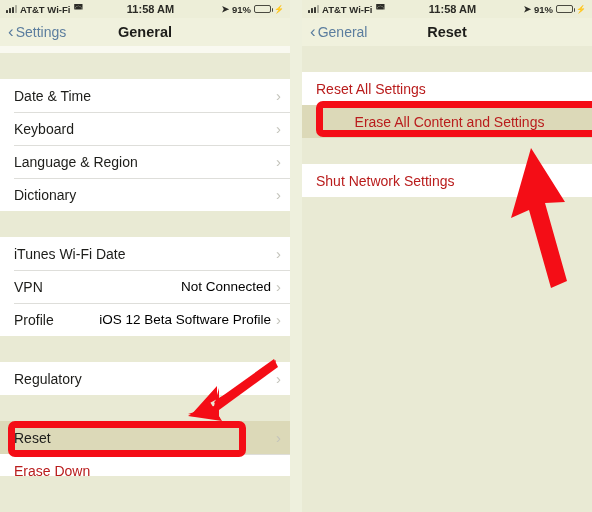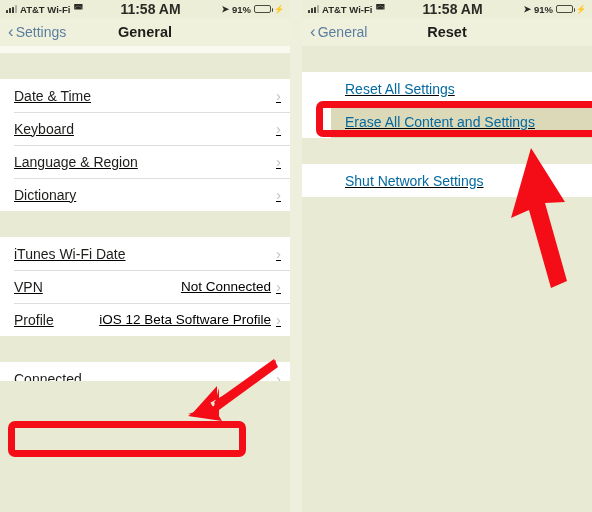--- a/index.html
+++ b/index.html
@@ -17,21 +17,21 @@
   .phone.right{width:290px;}
 
   
   .statusbar{
     height:18px;display:flex;align-items:center;
     background:#edeed8;
     font-size:9.5px;font-weight:bold;color:#2b2b26;
     padding:0 6px;position:relative;gap:24px;
   }
   .sb-left{display:flex;align-items:center;gap:3px;}
-  .sb-center{position:absolute;left:0;right:0;text-align:center;font-size:14px;font-weight:bold;color:#2b2b26;padding-left:11px;}
+  .sb-center{position:absolute;left:0;right:0;text-align:center;font-size:11px;font-weight:bold;color:#2b2b26;padding-left:11px;}
   .sb-right{margin-left:auto;display:flex;align-items:center;gap:3px;position:relative;z-index:2;}
   .bars{display:flex;align-items:flex-end;gap:1px;height:8px;}
   .bars i{display:block;width:2px;background:#3a3a33;border-radius:.5px;}
   .bars i:nth-child(1){height:3px;}
   .bars i:nth-child(2){height:5px;}
   .bars i:nth-child(3){height:6.5px;}
   .bars i:nth-child(4){height:8px;opacity:.35;}
   .wifi{font-size:10px;line-height:1;color:#2b2b26;}
   .loc{font-size:9px;line-height:1;color:#2b2b26;transform:rotate(0deg);}
   .battery{
@@ -55,42 +55,42 @@
     display:flex;align-items:center;gap:2px;color:#5b7d9e;
     font-size:14px;cursor:pointer;
   }
   .back .chev{font-size:17px;line-height:1;font-weight:500;margin-top:-1px;}
   .nav-title{
     position:absolute;left:0;right:0;text-align:center;
     font-size:14.5px;font-weight:bold;color:#1d1d1a;pointer-events:none;
   }
 
   
-  .content{height:335px;overflow:hidden;background:#e9ead4;position:relative;text-decoration:underline;}
+  .content{height:430px;overflow:hidden;background:#e9ead4;position:relative;}
   .peek{height:7px;background:#fbfbf4;opacity:.85;}
   .gap{background:#e9ead4;}
   .group{background:#ffffff;}
   .row{
     height:33px;display:flex;align-items:center;
     padding:0 9px 0 14px;background:#ffffff;position:relative;
     font-size:14px;color:#1d1d1a;box-sizing:border-box;cursor:pointer;
   }
   .row + .row:before{
     content:"";position:absolute;left:14px;right:0;top:0;height:1px;
     background:#dededa;
   }
   .row .label{flex:0 0 auto;}
   .row .value{margin-left:auto;color:#000000;font-size:13.5px;padding-right:5px;}
   .row .chev{
     color:#c3c3bb;font-size:15px;line-height:1;margin-left:auto;
     font-weight:500;
   }
   .row .value + .chev{margin-left:0;}
-  .row.pressed{background:#dcd9b8;}
-  .row.link{color:#0369a1;margin-left:29px;}
+  .row.pressed{background:#dcd9b8;justify-content:center;}
+  .row.link{color:#b91c1c;}
   .hl-box{
     position:absolute;border:7px solid #f40d16;border-radius:7px;
     z-index:25;pointer-events:none;box-sizing:border-box;
   }
   .arrow{position:absolute;z-index:28;pointer-events:none;}
 </style>
 </head>
 <body>
 
 <div class="screens">
@@ -162,21 +162,21 @@
         <div class="row">
           <span class="label">Profile</span>
           <span class="value">iOS 12 Beta Software Profile</span>
           <span class="chev">›</span>
         </div>
       </div>
 
       <div class="gap" style="height:26px"></div>
       <div class="group">
         <div class="row">
-          <span class="label">Connected</span>
+          <span class="label">Regulatory</span>
           <span class="chev">›</span>
         </div>
       </div>
 
       <div class="gap" style="height:26px"></div>
       <div class="group">
         <div class="row pressed">
           <span class="label">Reset</span>
           <span class="chev">›</span>
         </div>

